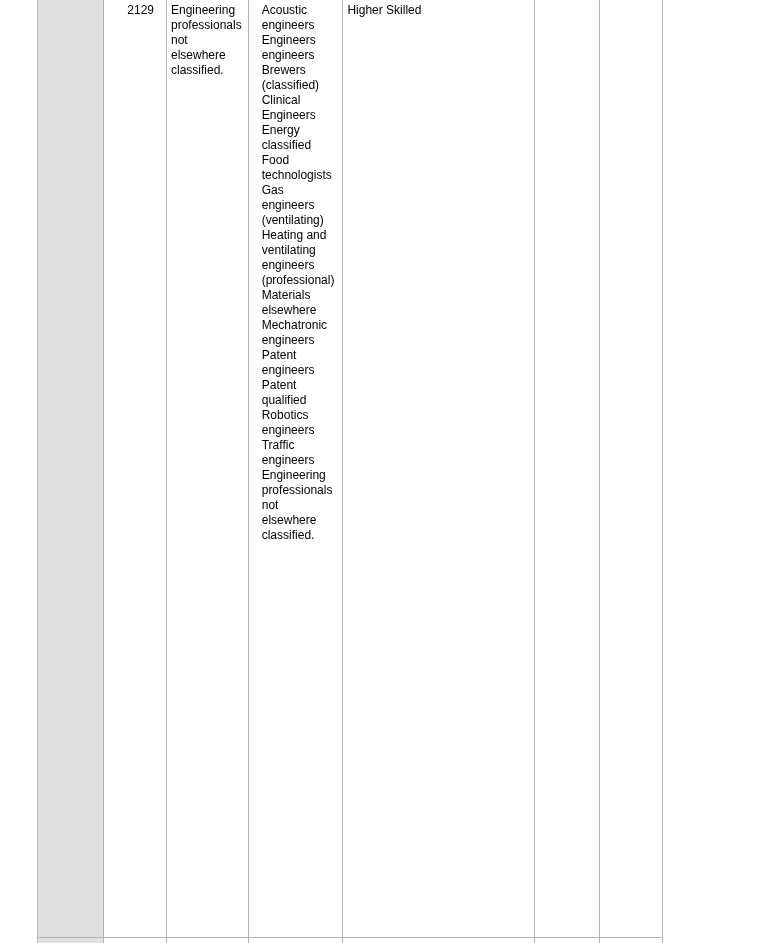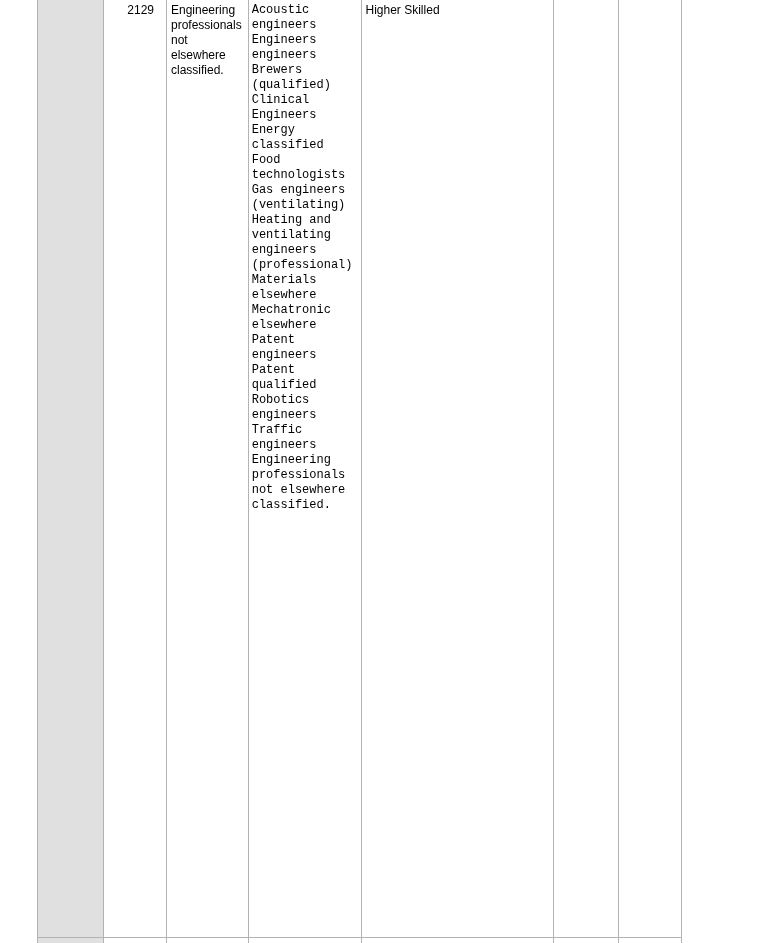--- a/index.html
+++ b/index.html
@@ -48,21 +48,21 @@
     overflow-wrap: break-word;
   }
   tr.main-row td { height: 937px; }
   tr.next-row td { height: 10px; border-bottom: none; }
   td.cell-gray { background: var(--cell-fill-gray); }
   td.cell-code {
     text-align: right;
     padding-right: 12px;
   }
   td.cell-title { padding-right: 6px; }
-  td.cell-examples { padding-left: 3px; padding-right: 8px; font-family: Liberation Mono, monospace; }
+  td.cell-examples { padding-left: 13px; padding-right: 8px; }
   td.cell-examples .examples-wrap { max-height: 931px; overflow: hidden; }
   td.cell-skill { padding-left: 4px; }
 </style>
 </head>
 <body>
 
 <div class="page">
   <table class="soc-table">
     <colgroup>
       <col style="width:66px">
@@ -79,28 +79,28 @@
         <td class="cell-code">
           <span>2129</span>
         </td>
         <td class="cell-title">
           <span>Engineering professionals not elsewhere classified.</span>
         </td>
         <td class="cell-examples">
           <div class="examples-wrap">
               <div>Acoustic engineers</div>
               <div>Engineers engineers</div>
-              <div>Brewers (qualified)</div>
+              <div>Brewers (classified)</div>
               <div>Clinical Engineers</div>
               <div>Energy classified</div>
               <div>Food technologists</div>
               <div>Gas engineers (ventilating)</div>
               <div>Heating and ventilating engineers (professional)</div>
               <div>Materials elsewhere</div>
-              <div>Mechatronic elsewhere</div>
+              <div>Mechatronic engineers</div>
               <div>Patent engineers</div>
               <div>Patent qualified</div>
               <div>Robotics engineers</div>
               <div>Traffic engineers</div>
               <div>Engineering professionals not elsewhere classified.</div>
             </div>
         </td>
         <td class="cell-skill">
           <span>Higher Skilled</span>
         </td>

